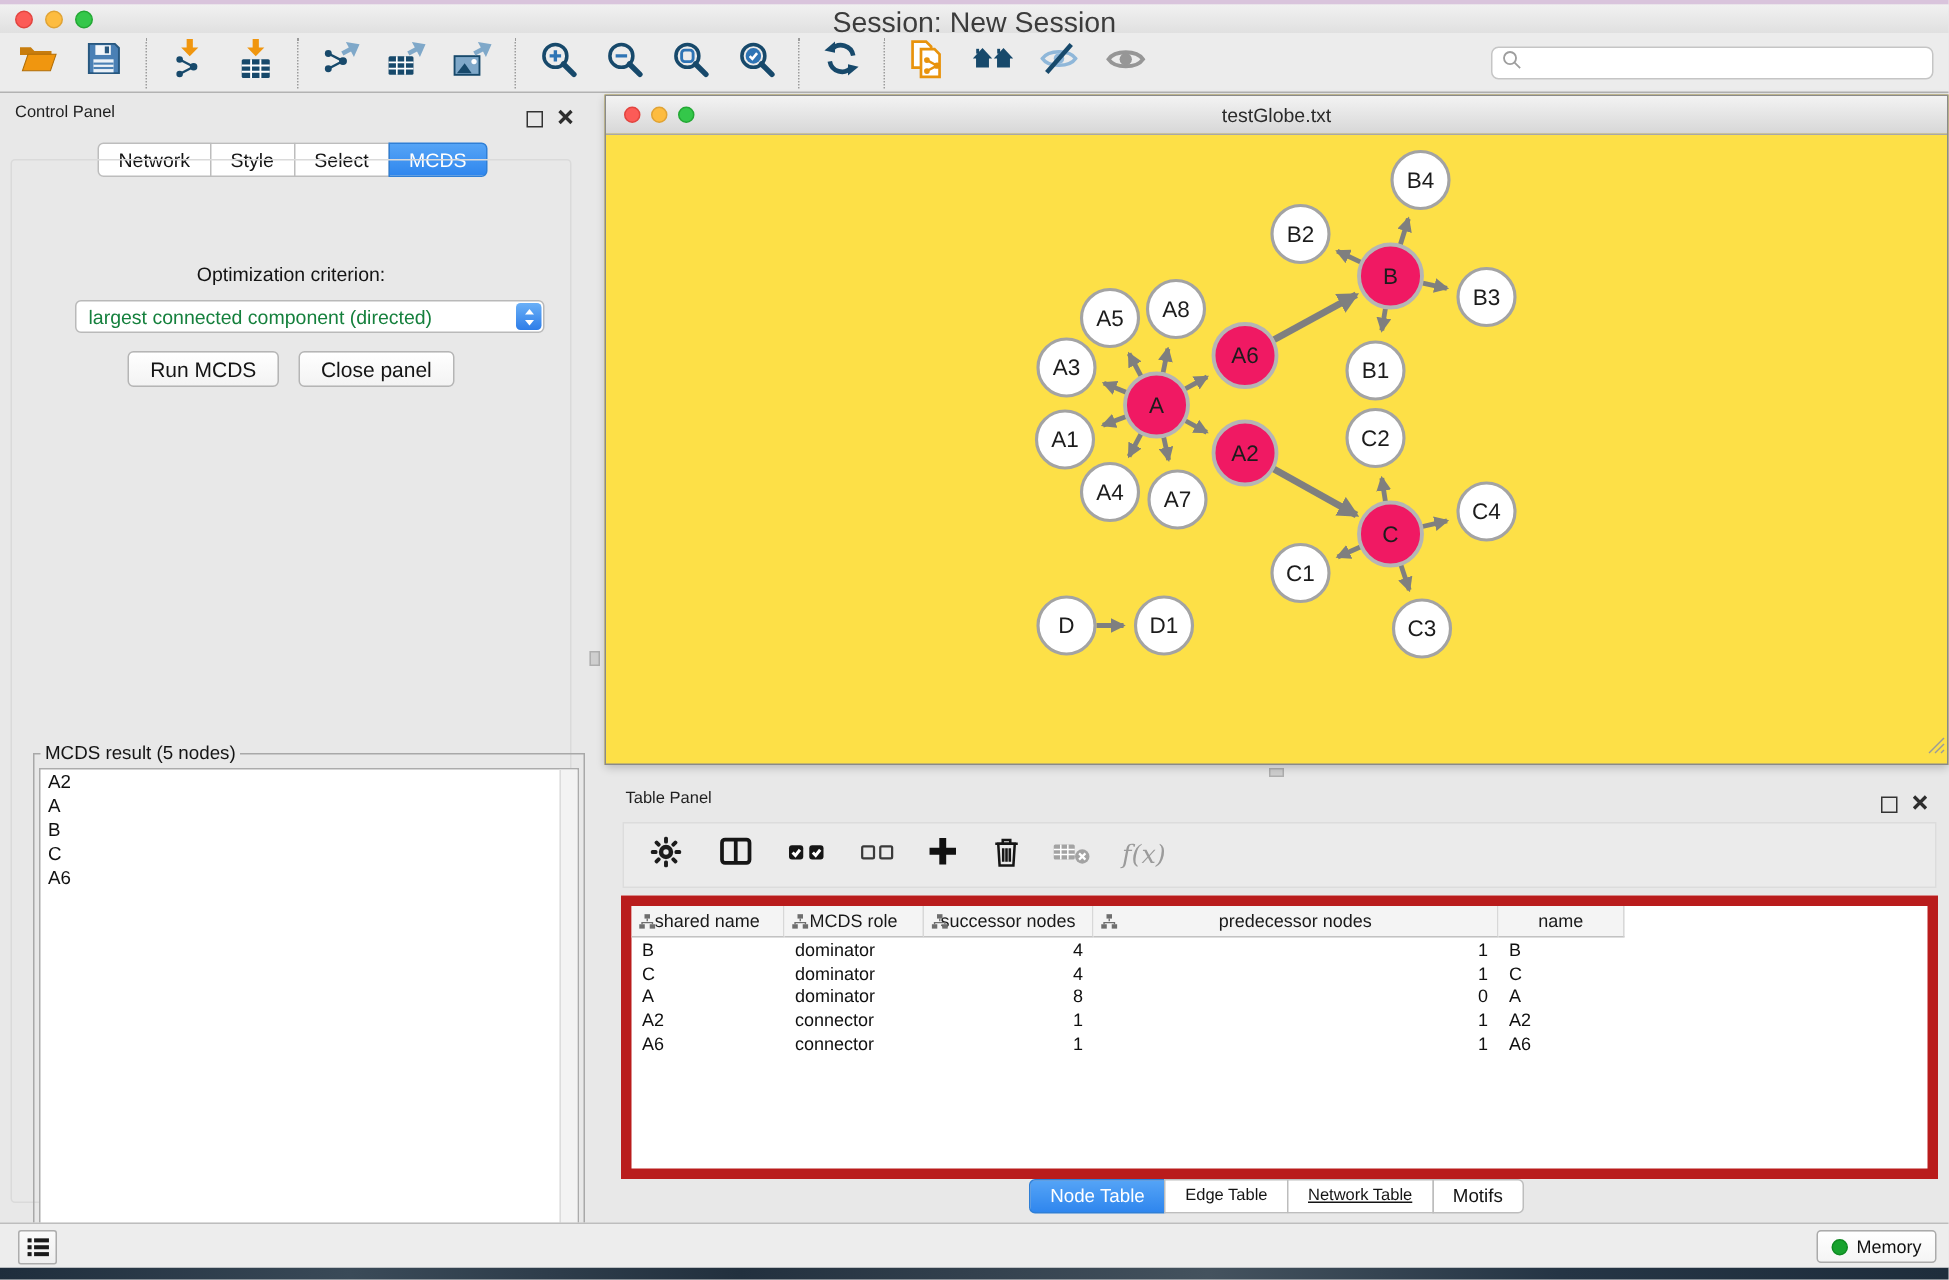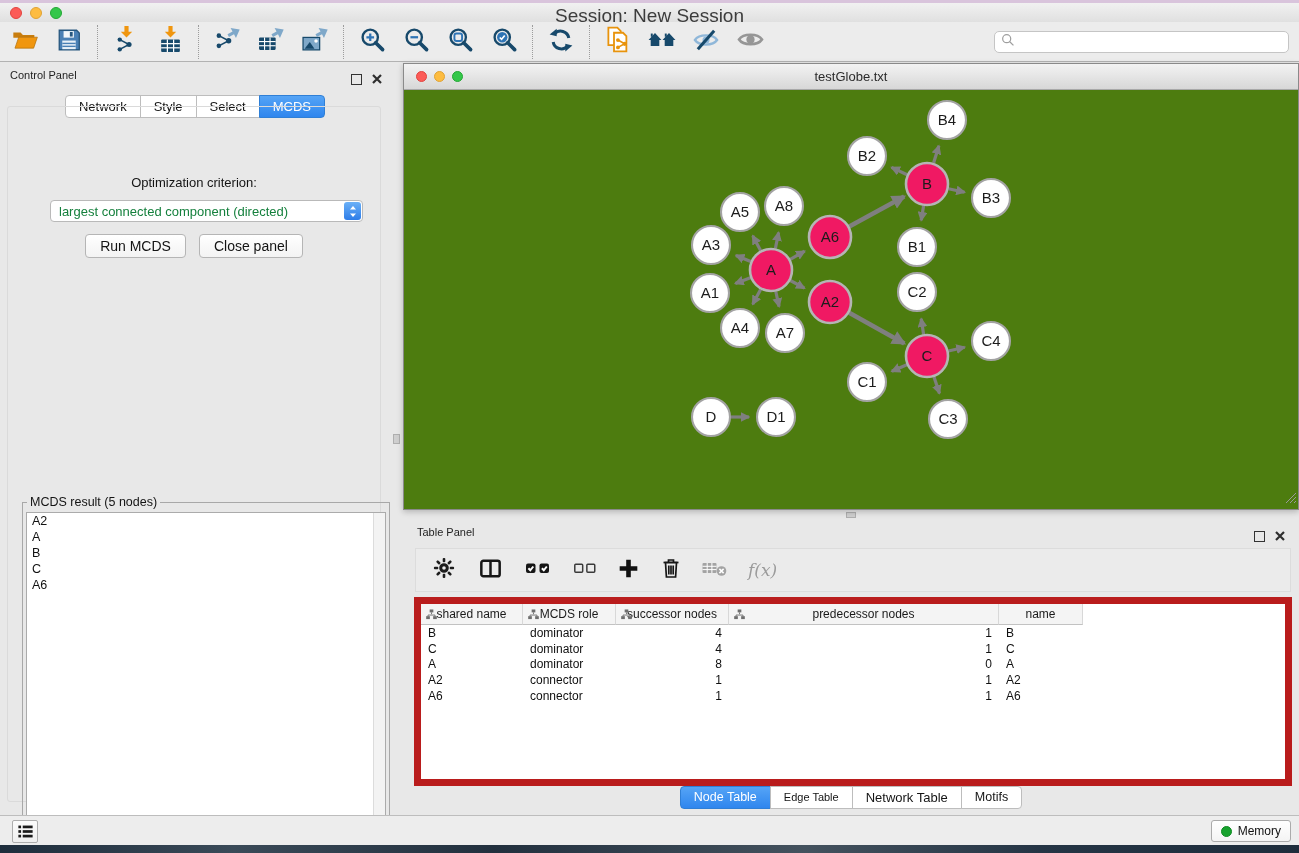--- a/index.html
+++ b/index.html
@@ -67,21 +67,21 @@
   .mcds-scroll{position:absolute;right:0;top:0;bottom:0;width:11px;background:#F3F3F3;
     border-left:1px solid #DCDCDC;}
   
   .v-splitter{left:390px;top:63px;width:13px;height:747px;background:#E8E8E8;}
   .v-handle{position:absolute;left:3px;top:371px;width:7px;height:10px;
     background:#CFCFCF;border:1px solid #AFAFAF;box-sizing:border-box;}
   .h-splitter{left:403px;top:510px;width:896px;height:10px;background:#E8E8E8;}
   .h-handle{position:absolute;left:443px;top:2px;width:10px;height:6px;
     background:#CFCFCF;border:1px solid #AFAFAF;box-sizing:border-box;}
   
-  .network-frame{left:403px;top:63px;width:896px;height:447px;background:#4d7c0f;
+  .network-frame{left:403px;top:63px;width:896px;height:447px;background:#fde047;
     border:1px solid #8A8A8A;box-sizing:border-box;box-shadow:0 2px 6px rgba(0,0,0,.22);}
   .nf-titlebar{position:absolute;left:0;right:0;top:0;height:25px;
     background:linear-gradient(#F3F3F3,#D7D7D7);border-bottom:1px solid #A8A8A8;}
   .nf-traffic{position:absolute;left:12px;top:7px;display:flex;gap:7px;}
   .nf-traffic .dot{width:11px;height:11px;}
   .nf-title{position:absolute;left:0;right:0;top:5px;text-align:center;font-size:13px;color:#2B2B2B;}
   #graph{position:absolute;left:0;top:25px;}
   .grip{position:absolute;right:1px;bottom:1px;}
   
   .table-panel{left:403px;top:520px;width:896px;height:292px;background:#E8E8E8;}
@@ -652,21 +652,21 @@
           <div class="t-cell" style="width: 113px; text-align: right; padding: 0px 7px 0px 0px;">1</div>
           <div class="t-cell" style="width: 270px; text-align: right; padding: 0px 7px 0px 0px;">1</div>
           <div class="t-cell" style="width: 84px; text-align: left; padding: 0px 0px 0px 7px;">A6</div>
         </div>
       </div>
   </div>
   <div class="tp-tabs" id="tp-tabs">
       <div class="seg">
         <span class="seg-btn active" style="font-size: 12.5px;">Node Table</span>
         <span class="seg-btn" style="font-size: 11px;">Edge Table</span>
-        <span class="seg-btn" style="font-size: 13px;">Network Table</span>
+        <span class="seg-btn" style="font-size: 11px; text-decoration: underline;">Network Table</span>
         <span class="seg-btn" style="font-size: 12.5px;">Motifs</span>
       </div>
     </div>
 </section>
 
 <footer class="abs statusbar">
   <span class="list-btn">
     <svg width="19" height="19" viewBox="0 0 24 24" fill="#1A1A1A">
         <rect x="3" y="4.5" width="3.4" height="3.4"></rect>
         <rect x="8.5" y="4.5" width="12.5" height="3.4"></rect>

